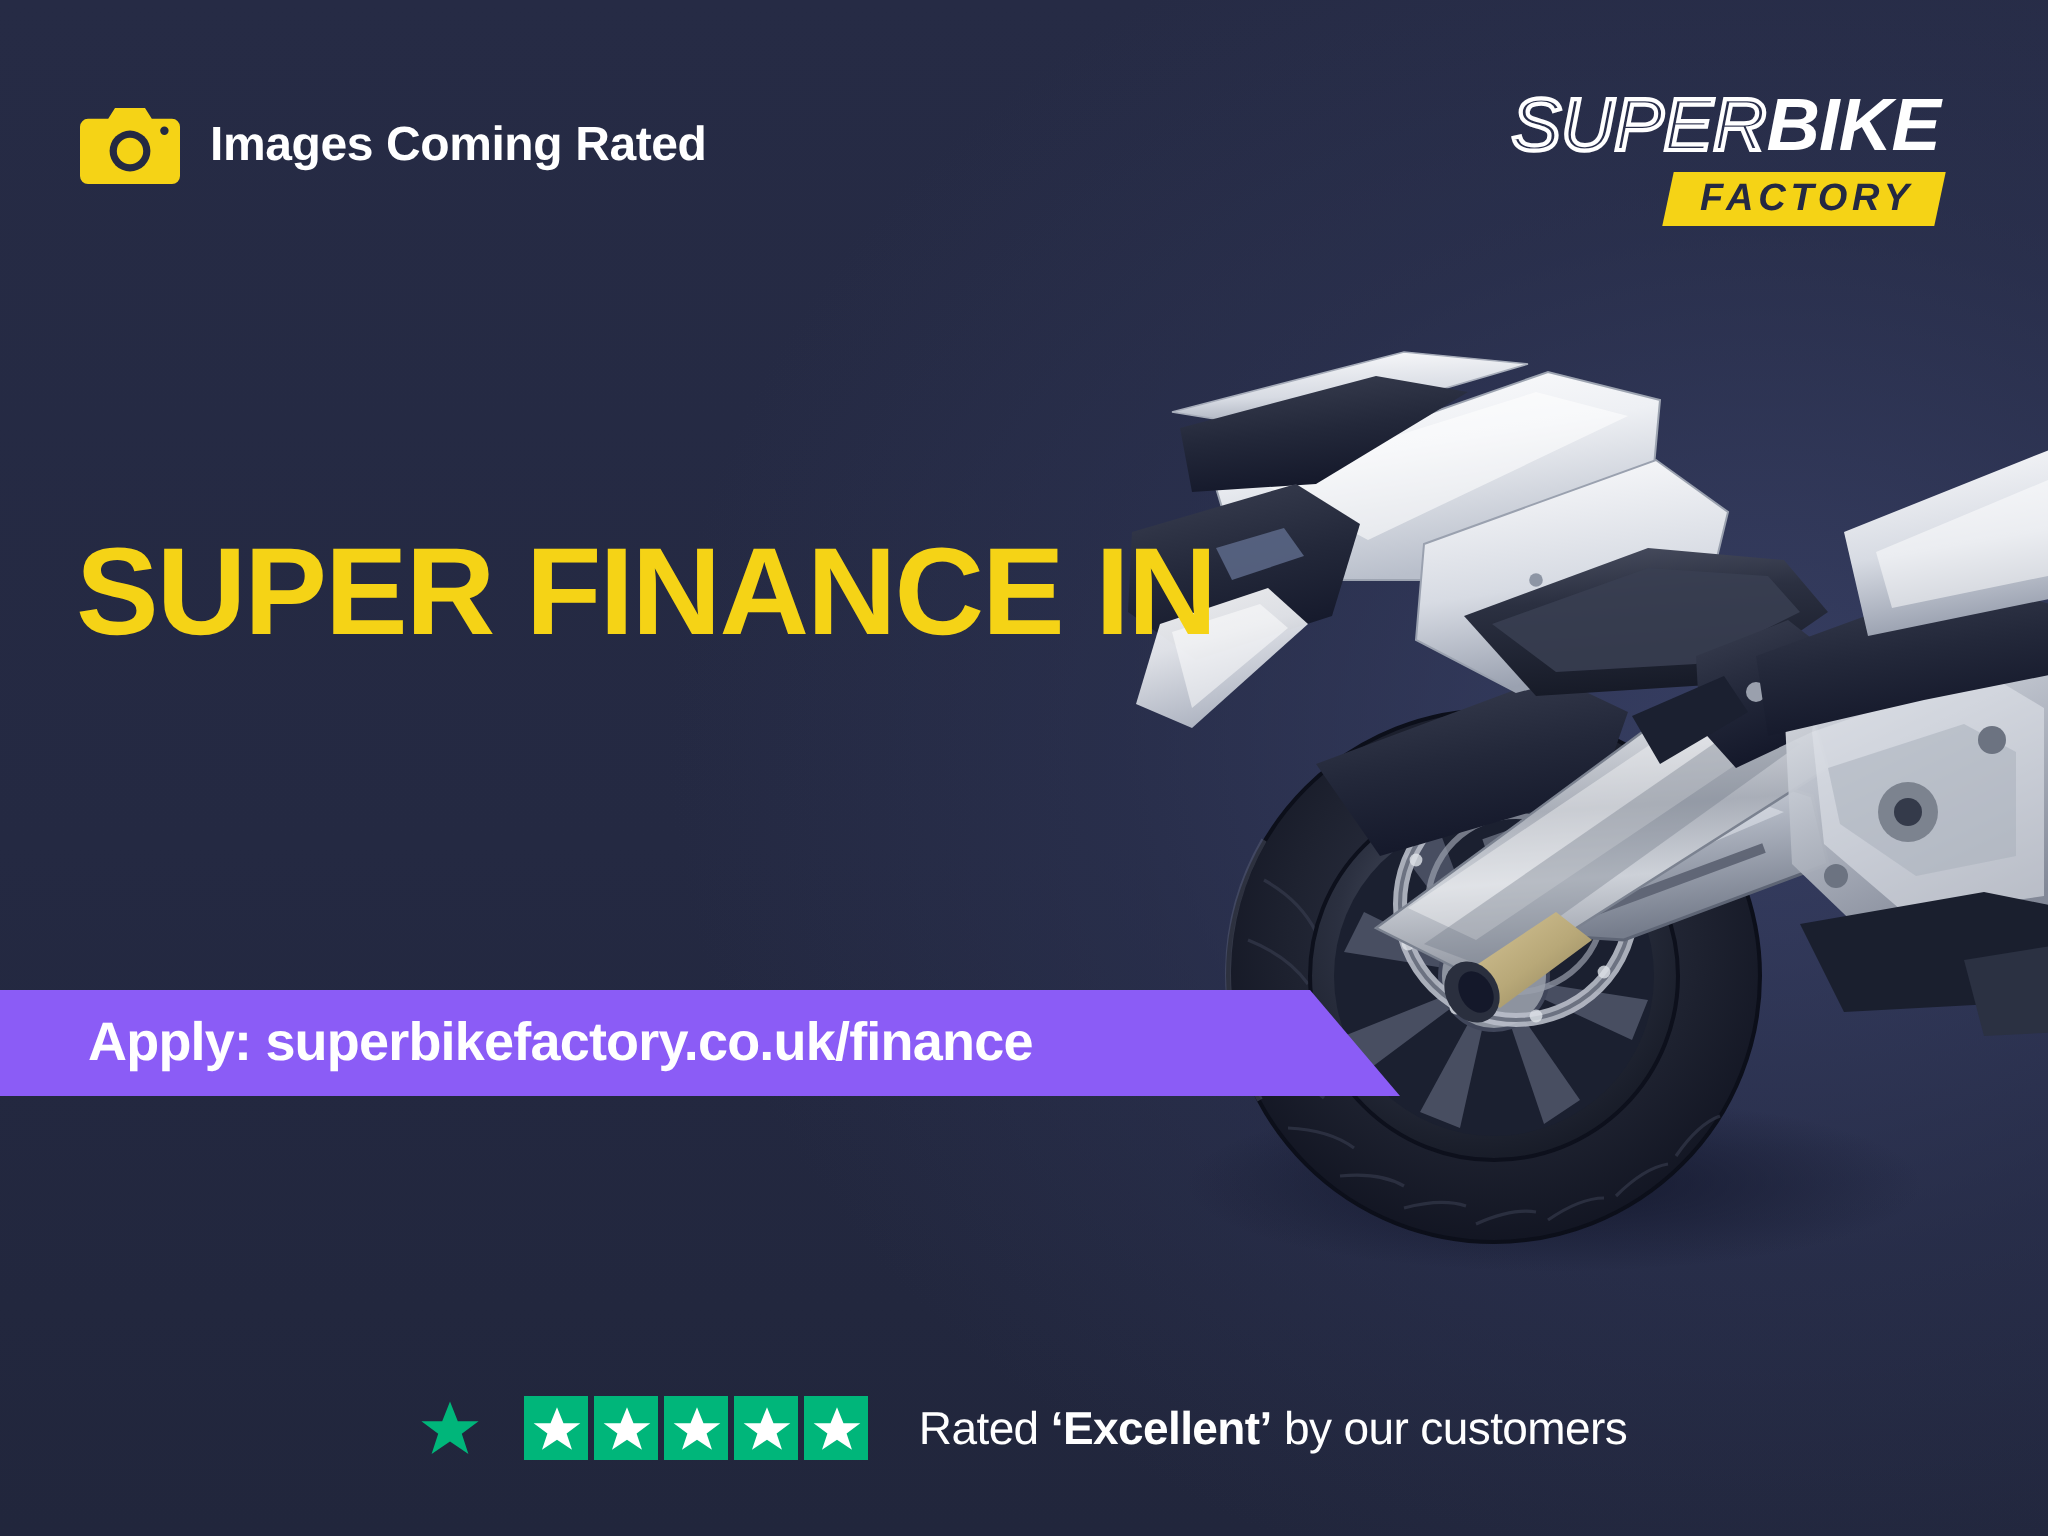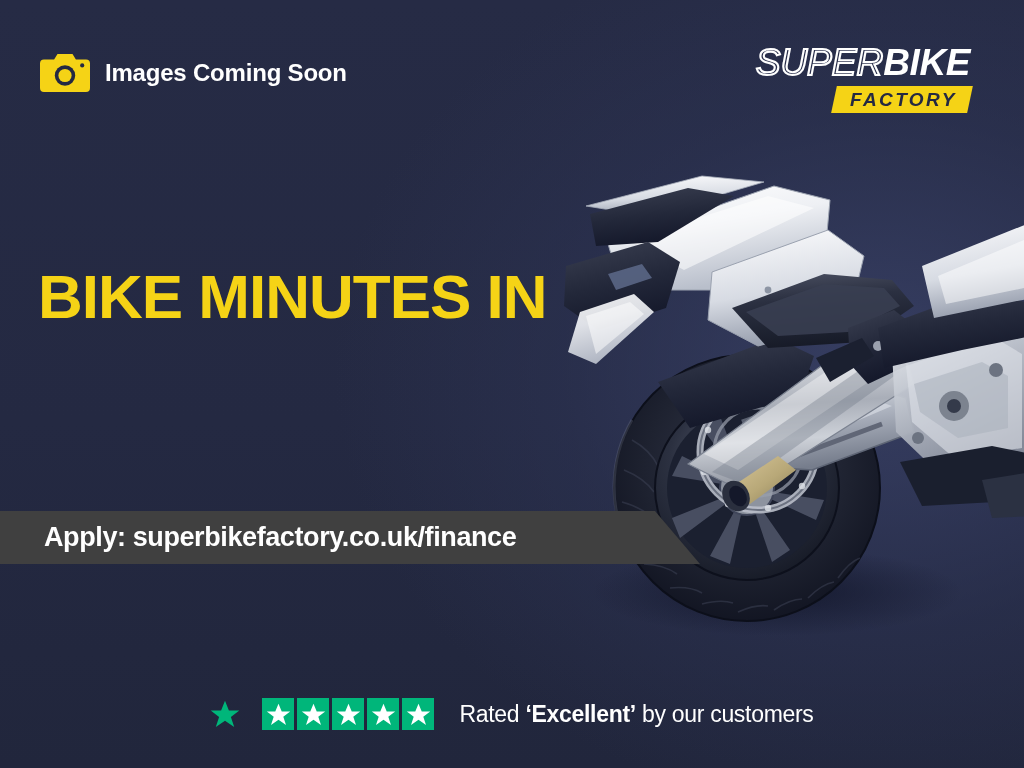--- a/index.html
+++ b/index.html
@@ -87,23 +87,23 @@
     font-size:122px; font-weight:normal;
     letter-spacing:-2.5px; line-height:1.0;
     margin-top:-4px;
     white-space:nowrap;
   }
 
   
   .apply-banner {
     position:absolute; left:0; top:495px;
     width:700px; height:53px;
-    background:#404040;
+    background:#8b5cf6;
     clip-path:polygon(0 0, 655px 0, 700px 100%, 0 100%);
-    display:flex; align-items:center;margin-top:16px;
+    display:flex; align-items:center;
   }
   .apply-text {
     color:#ffffff; font-size:27px; font-weight:bold;
     letter-spacing:-0.4px; padding-left:44px; line-height:1;
     white-space:nowrap;
   }
 
   
   .trust-row {
     position:absolute; left:0; right:0; top:698px;
@@ -343,34 +343,34 @@
 
   <div class="coming-soon">
     <span class="cam-icon-wrap">
       <svg class="cam-icon" viewBox="0 0 50 38" xmlns="http://www.w3.org/2000/svg" aria-hidden="true">
         <path d="M17.5 0 h15 l3.4 5.4 H46 a4 4 0 0 1 4 4 V34 a4 4 0 0 1 -4 4 H4 a4 4 0 0 1 -4 -4 V9.4 a4 4 0 0 1 4 -4 h10.1 Z" fill="#f5d316"></path>
         <circle cx="25" cy="21.5" r="10.2" fill="#242942"></circle>
         <circle cx="25" cy="21.5" r="6.6" fill="#f5d316"></circle>
         <circle cx="42.2" cy="11.4" r="2.1" fill="#242942"></circle>
       </svg>
     </span>
-    <span class="coming-soon-label">Images Coming Soon</span>
+    <span class="coming-soon-label">Images Coming Rated</span>
   </div>
 
   <div class="logo">
     <div class="logo-top">
       <span class="logo-super">SUPER</span><span class="logo-bike">BIKE</span>
     </div>
     <div class="logo-bottom">
       <span class="logo-factory">FACTORY</span>
     </div>
   </div>
 
   <div class="headline">
-    <div class="headline-line1">BIKE MINUTES IN</div>
+    <div class="headline-line1">SUPER FINANCE IN</div>
   </div>
 
   <div class="apply-banner">
     <span class="apply-text">Apply: superbikefactory.co.uk/finance</span>
   </div>
 
   <div class="trust-row">
 
     <div class="tp-logo">
       <span>

